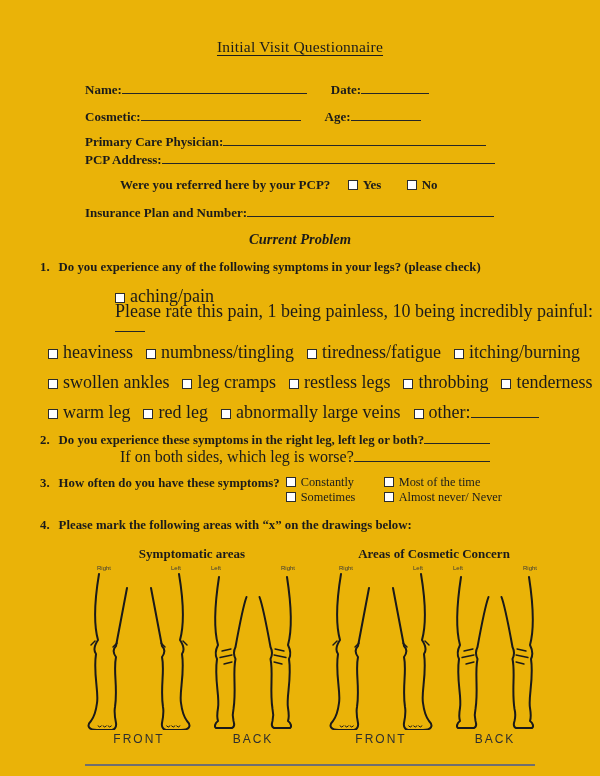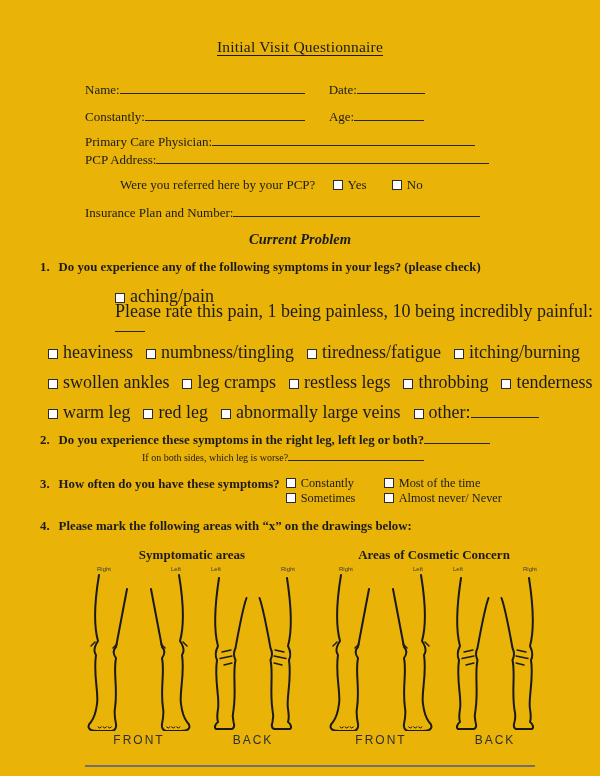--- a/index.html
+++ b/index.html
@@ -2,21 +2,21 @@
 <html><head>
 <meta charset="utf-8">
 <style>
   html,body{margin:0;padding:0;background:#e8e8e8;}
   .page{
     width:600px;height:776px;background:#eab308;position:relative;
     font-family:"Liberation Serif", serif;color:#1b1b1b;overflow:hidden;
     margin:0 auto;box-sizing:border-box;padding-top:38px;
   }
   .center{text-align:center;}
-  .b{font-weight:normal;}
+  .b{font-weight:bold;}
   .title{
     font-size:15.5px;letter-spacing:0.2px;
     text-decoration:underline;text-underline-offset:3px;
   }
   .row{padding-left:85px;line-height:17px;font-size:13px;white-space:nowrap;}
   .ln{display:inline-block;border-bottom:1.3px solid #262626;height:13px;vertical-align:baseline;}
   .w185{width:185px}.w68{width:68px}.w160{width:160px}.w70{width:70px}
   .w263{width:263px}.w333{width:333px}.w247{width:247px}
   .w30{width:30px}.w68b{width:68px}.w66{width:66px}.w136{width:136px}
   .ml24{margin-left:24px;}
@@ -53,21 +53,21 @@
 
 <div class="page">
 
   <div class="center title">Initial Visit Questionnaire</div>
 
   <div class="row mt-name">
     <span class="b">Name:</span><span class="ln w185"></span><span class="b ml24">Date:</span><span class="ln w68"></span>
   </div>
 
   <div class="row mt-birth">
-    <span class="b">Constantly:</span><span class="ln w160"></span><span class="b ml24">Age:</span><span class="ln w70"></span>
+    <span class="b">Cosmetic:</span><span class="ln w160"></span><span class="b ml24">Age:</span><span class="ln w70"></span>
   </div>
 
   <div class="row mt-pcp">
     <span class="b">Primary Care Physician:</span><span class="ln w263"></span>
   </div>
   <div class="row">
     <span class="b">PCP Address:</span><span class="ln w333"></span>
   </div>
 
   <div class="row mt-ref" style="padding-left:120px;">
@@ -111,21 +111,21 @@
   <div class="sym mt-row34 opts">
     <span class="item"><span class="cb"></span><span>warm leg</span></span>
     <span class="item"><span class="cb"></span><span>red leg</span></span>
     <span class="item"><span class="cb"></span><span>abnormally large veins</span></span>
     <span class="item"><span class="cb"></span><span>other:</span><span class="ln w68b" style="height:11px;"></span></span>
   </div>
 
   <div class="row q mt-q2">
     <span class="qn">2.</span><span>Do you experience these symptoms in the right leg, left leg or both?</span><span class="ln w66"></span>
   </div>
-  <div class="row" style="padding-left:96px;font-size:10px;line-height:15px;margin-left:46px;">
+  <div class="row" style="padding-left:120px;font-size:16px;line-height:15px;">
     <span>If on both sides, which leg is worse?</span><span class="ln w136" style="height:11px;"></span>
   </div>
 
   <div class="row q mt-q3 q3wrap">
     <span><span class="qn">3.</span><span>How often do you have these symptoms?</span></span>
     <span class="q3opts">
       <span class="item"><span class="cb"></span><span>Constantly</span></span>
       <span class="item"><span class="cb"></span><span>Most of the time</span></span>
       <span class="item"><span class="cb"></span><span>Sometimes</span></span>
       <span class="item"><span class="cb"></span><span>Almost never/ Never</span></span>

